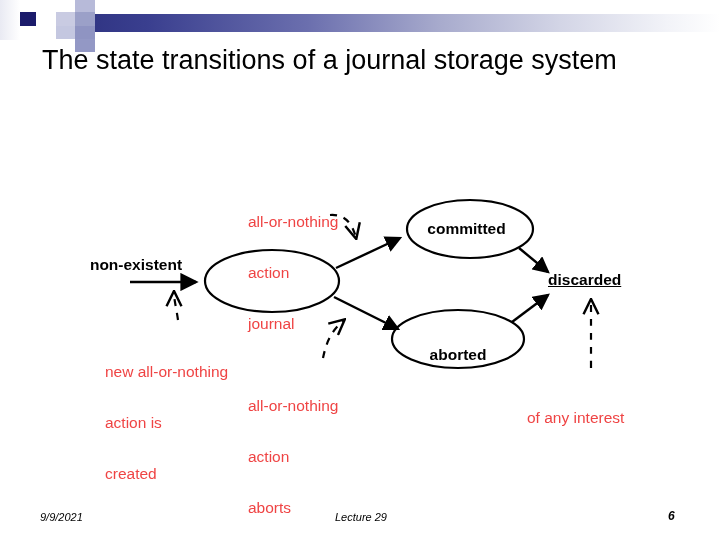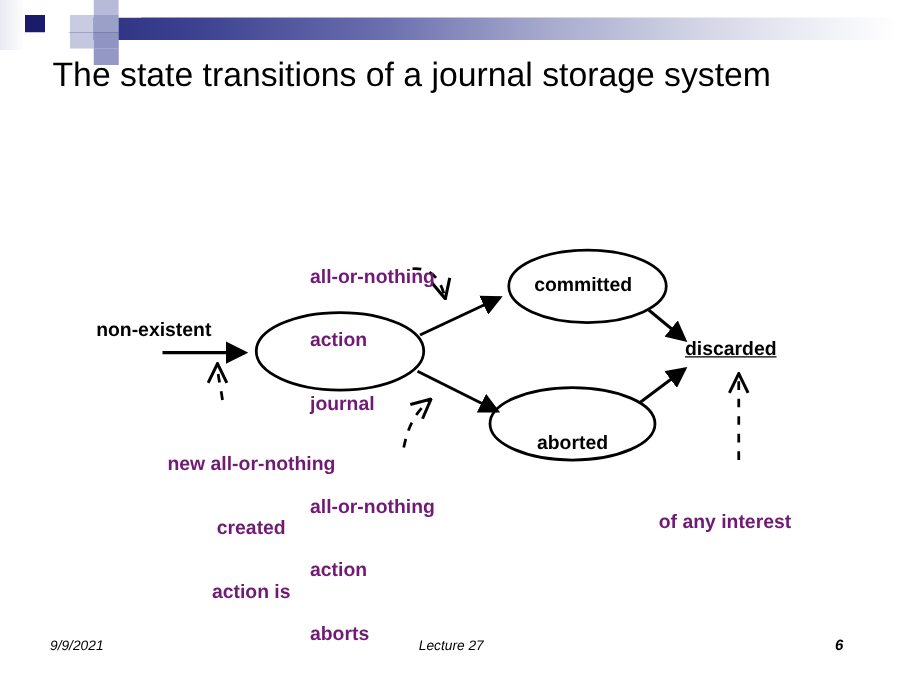--- a/index.html
+++ b/index.html
@@ -60,22 +60,22 @@
     position: absolute;
     left: 0; top: 0;
     width: 720px; height: 540px;
   }
   #diagram svg { display: block; }
 
   .dg-label {
     position: absolute;
     font-size: 15.5px;
     line-height: 17px;
-    font-weight: bold;
-    color: #701a75;
+    font-weight: normal;
+    color: #ef4444;
     white-space: pre;
   }
   .dg-node-label {
     position: absolute;
     font-size: 15.5px;
     line-height: 17px;
     font-weight: bold;
     text-align: center;
     color: #000000;
     white-space: nowrap;
@@ -143,49 +143,49 @@
 
     <path d="M178,320 C176,306 174,300 174,292" fill="none" stroke="#000000" stroke-width="2.2" stroke-dasharray="7,7" marker-end="url(#thinArrow)"></path>
 
     <path d="M330,215 C344,214 352,222 356,238" fill="none" stroke="#000000" stroke-width="2.2" stroke-dasharray="7,7" marker-end="url(#thinArrow)"></path>
 
     <path d="M323,358 C326,344 330,332 344,320" fill="none" stroke="#000000" stroke-width="2.2" stroke-dasharray="7,7" marker-end="url(#thinArrow)"></path>
 
     <path d="M591,368 C591,340 591,320 591,300" fill="none" stroke="#000000" stroke-width="2.2" stroke-dasharray="7,7" marker-end="url(#thinArrow)"></path>
   </svg>
 
-  <div class="dg-node-label" style="left:65px; top:256px; width:116px;">non-existent</div>
+  <div class="dg-node-label" style="left:78px; top:256px; width:116px;">non-existent</div>
 
 
   <div class="dg-node-label" style="left:410px; top:220px; width:113px;">committed</div>
 
   <div class="dg-node-label" style="left:398px; top:330px; width:120px;margin-top:16px;">aborted</div>
 
   <div class="dg-node-label" style="left:548px; top:271px; width:92px; text-align:left;text-decoration:underline;">discarded</div>
 
   <div class="dg-label" style="left:248px; top:179px;">
     <div>all-or-nothing</div>
     <div>action</div>
     <div>journal</div>
   </div>
 
-  <div class="dg-label" style="left:134px; top:329px; width:134px; text-align:center;">
+  <div class="dg-label" style="left:105px; top:329px; width:134px; text-align:left;">
     <div>new all-or-nothing</div>
+    <div>action is</div>
     <div>created</div>
-    <div>action is</div>
   </div>
 
   <div class="dg-label" style="left:248px; top:363px;">
     <div>all-or-nothing</div>
     <div>action</div>
     <div>aborts</div>
   </div>
 
   <div class="dg-label" style="left:527px; top:375px;">
     <div>of any interest</div>
   </div>
 </div>
 
 <div class="footer-text" id="footer-date">9/9/2021</div>
 
-<div class="footer-text" id="footer-note">Lecture 27</div>
+<div class="footer-text" id="footer-note">Lecture 29</div>
 
 <div class="footer-text" id="footer-page">6</div>
 
 </body></html>

